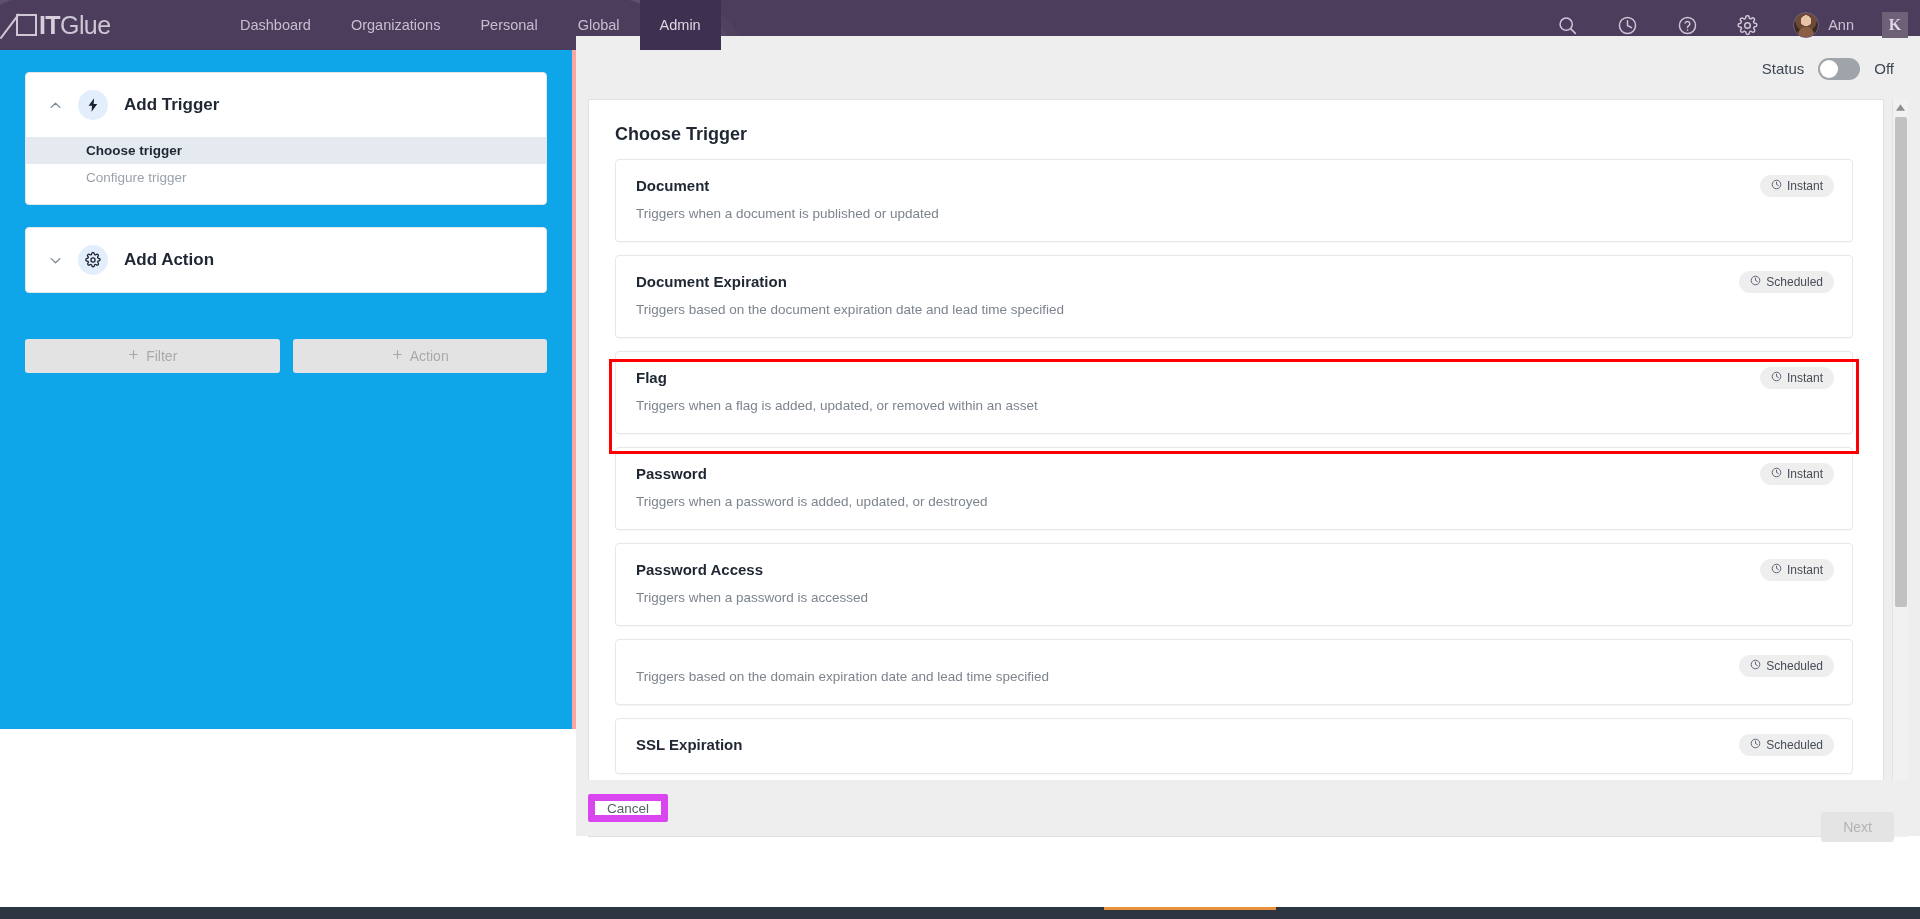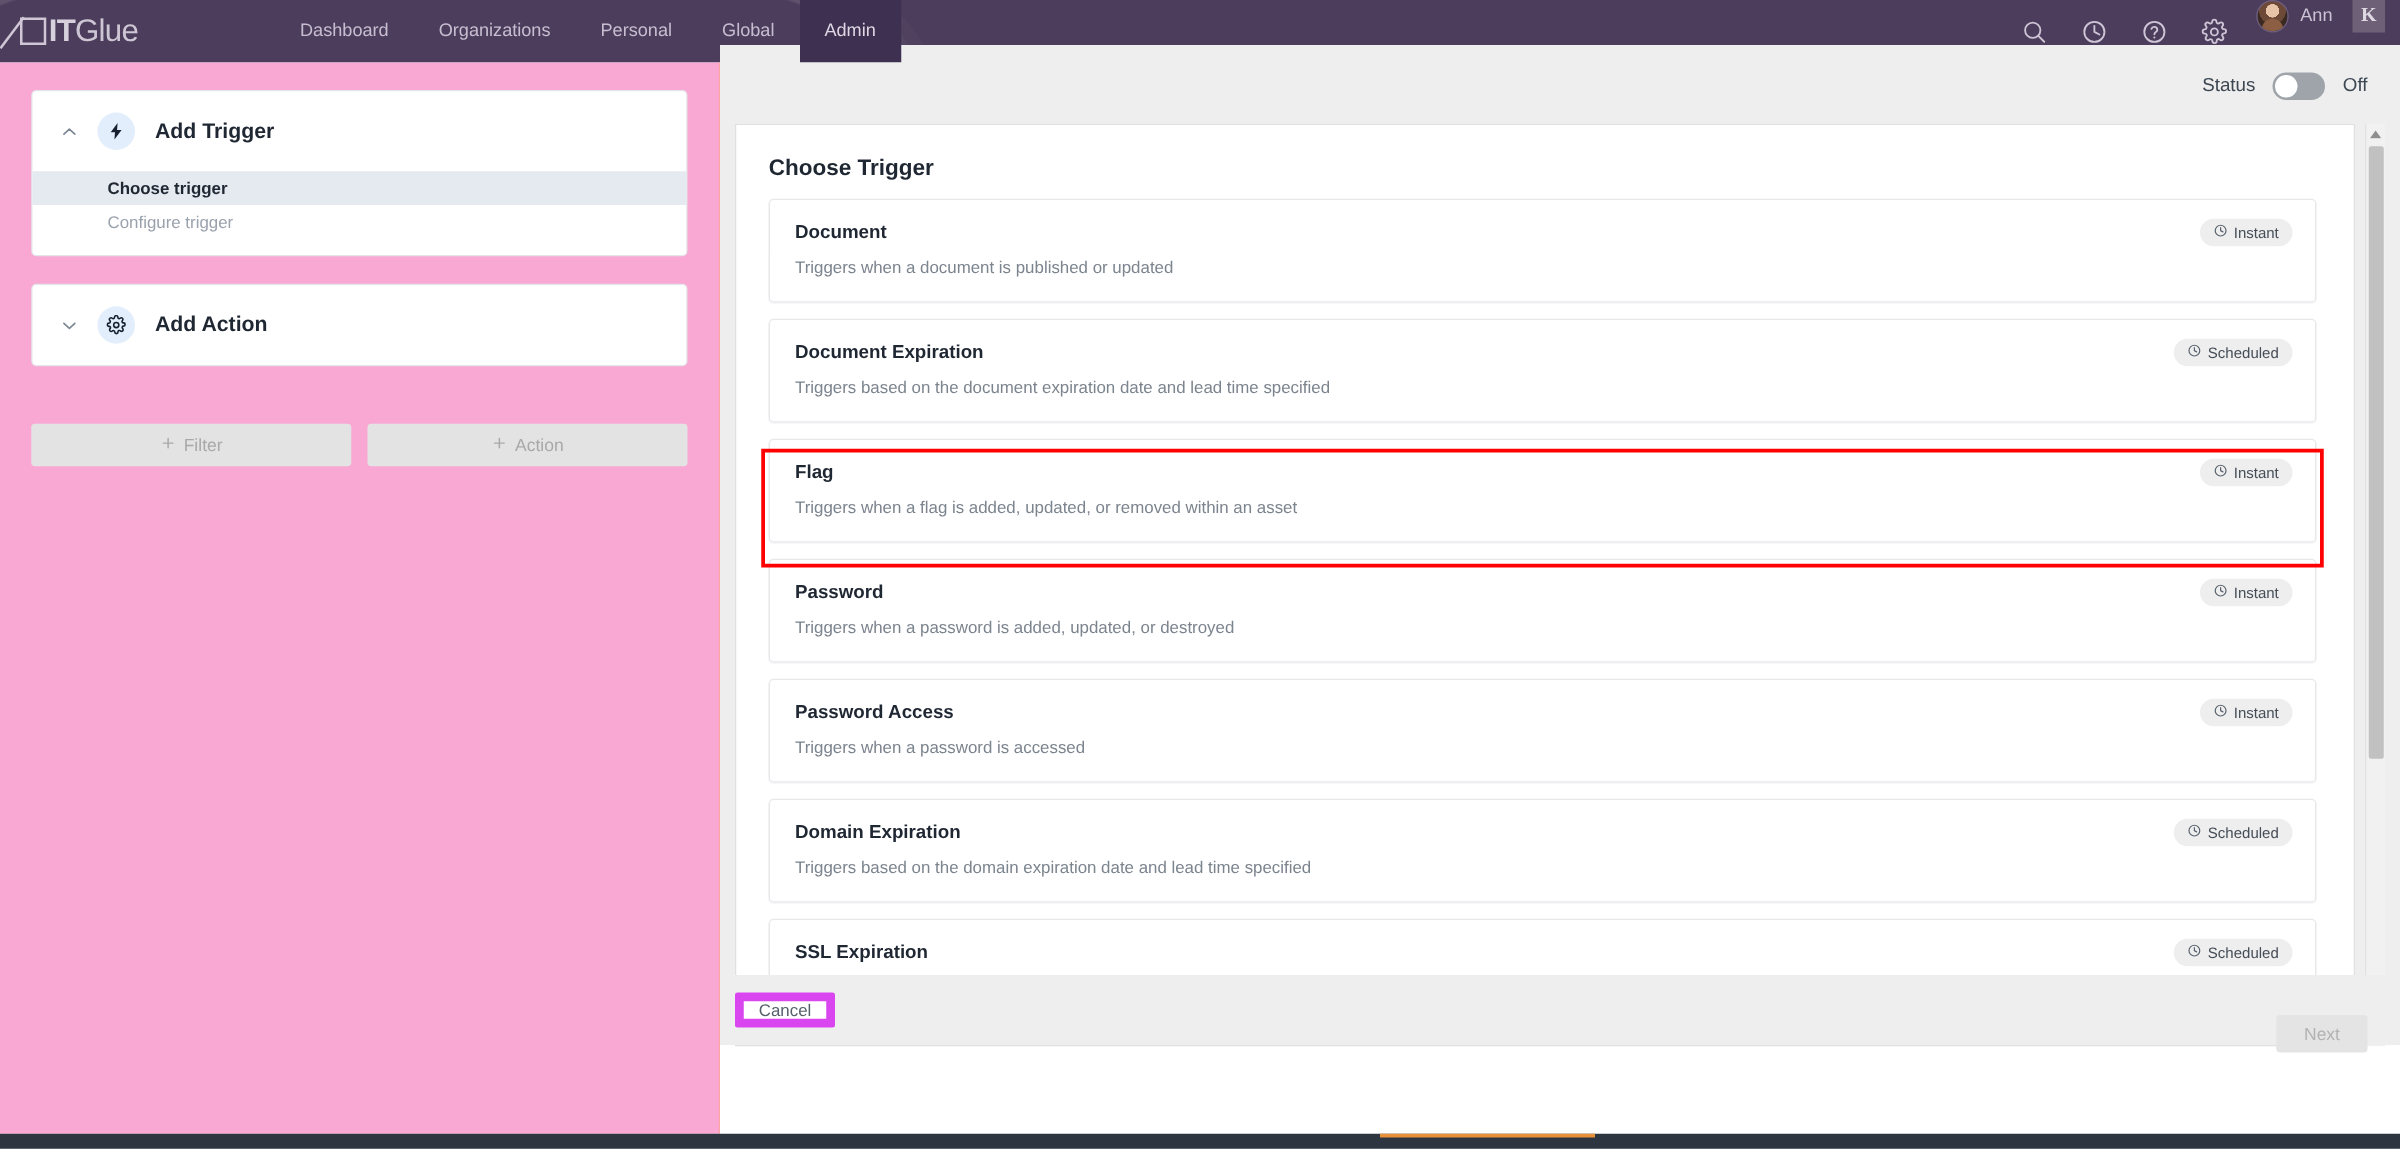--- a/index.html
+++ b/index.html
@@ -57,22 +57,22 @@
   .nav-tab {
     display: flex; align-items: center; justify-content: center;
     padding: 0 20px; height: 50px;
     color: #c6bed0; font-size: 14.5px;
     cursor: pointer; white-space: nowrap;
   }
   .nav-tab.active { background: #3e3050; color: #ded8e4; }
 
   .nav-right {
     position: relative; z-index: 2;
-    margin-left: auto; display: flex; align-items: flex-start;
-    height: 50px; padding-right: 12px; gap: 0px;
+    margin-left: auto; display: flex; align-items: center;
+    height: 50px; padding-right: 12px; gap: 12px;
   }
   .nav-icon {
     width: 48px; height: 50px;
     display: flex; align-items: center; justify-content: center;
     cursor: pointer;
   }
   .nav-icon svg { display: block; }
   .avatar-block { display: flex; align-items: center; gap: 9px; padding: 0 6px 0 10px; cursor: pointer; }
   .avatar {
     width: 26px; height: 26px; border-radius: 50%;
@@ -87,23 +87,23 @@
   .k-badge {
     width: 26px; height: 26px; margin-left: 10px;
     background: #6e6077; display: flex; align-items: center; justify-content: center;
     cursor: pointer;
   }
   .k-badge span { color: #ded8e3; font-size: 16px; font-weight: 700; font-family: "Liberation Serif", serif; }
 
   
   #leftpane {
     position: absolute; top: 50px; left: 0;
-    width: 576px; height: 857px;
-    background: #f9a8d4;
-    border-right: 1px solid #fca5a5;
+    width: 576px; height: 679px;
+    background: #0ea5e9;
+    border-right: 4px solid #fca5a5;
   }
   #rightpane {
     position: absolute; top: 36px; left: 576px;
     width: 1344px; height: 800px;
     background: #eeeeee;
   }
 
   
   .lcard {
     margin: 22px 25px 0 25px;
@@ -412,21 +412,20 @@
           <div class="trig-desc">Triggers when a password is accessed</div>
           <div class="badge">
             <span><svg width="11" height="11" viewBox="0 0 24 24" fill="none" stroke="#5a6370" stroke-width="2.1">
                 <circle cx="12" cy="12" r="9.4"></circle>
                 <polyline points="12,6.8 12,12 16,14.2" stroke-linecap="round" stroke-linejoin="round"></polyline>
               </svg></span>
             <span>Instant</span>
           </div>
         </div>
         <div class="trig">
-          <div class="trig-name">Domain Expiration</div>
           <div class="trig-desc">Triggers based on the domain expiration date and lead time specified</div>
           <div class="badge">
             <span><svg width="11" height="11" viewBox="0 0 24 24" fill="none" stroke="#5a6370" stroke-width="2.1">
                 <circle cx="12" cy="12" r="9.4"></circle>
                 <polyline points="12,6.8 12,12 16,14.2" stroke-linecap="round" stroke-linejoin="round"></polyline>
               </svg></span>
             <span>Scheduled</span>
           </div>
         </div>
         <div class="trig">

